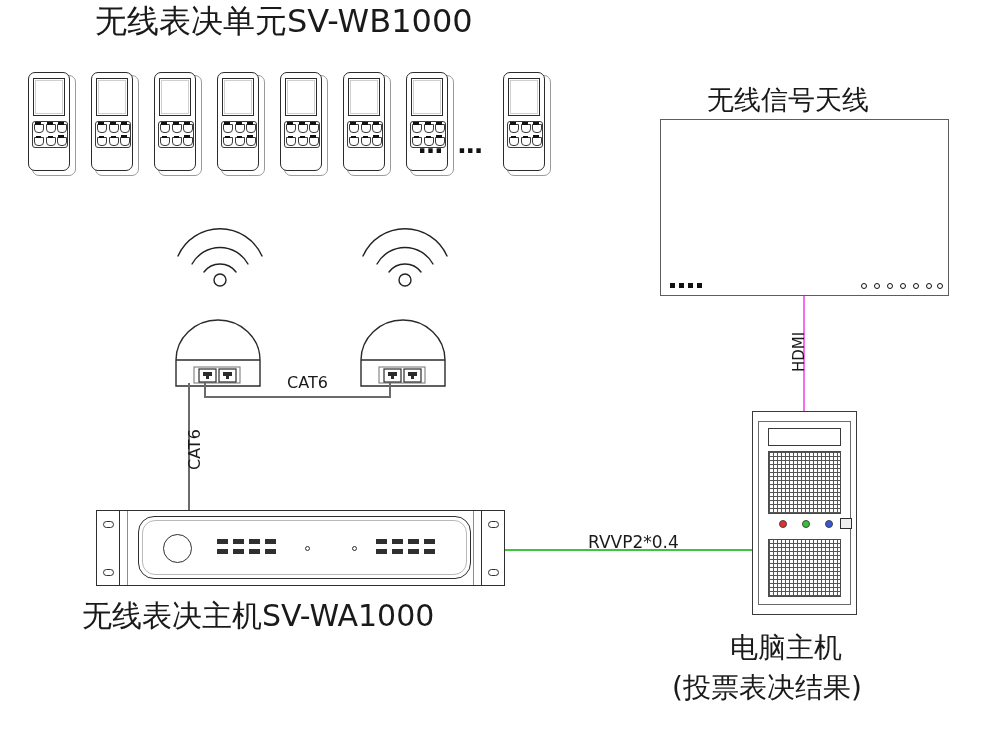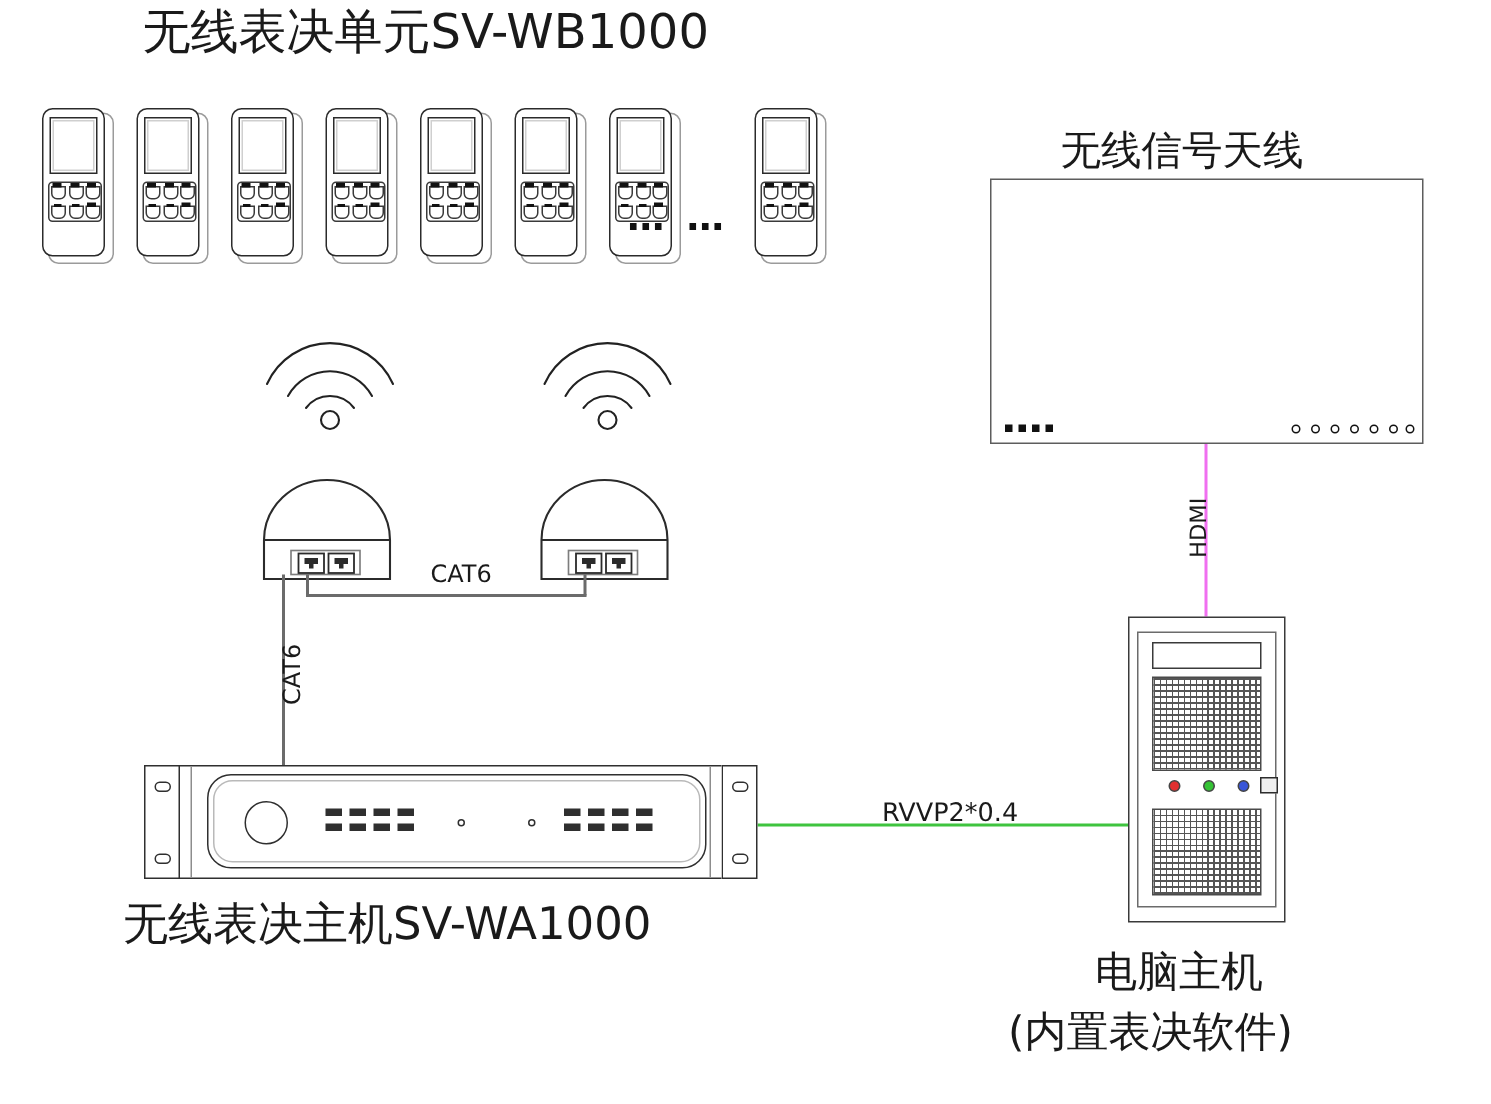--- a/index.html
+++ b/index.html
@@ -163,21 +163,21 @@
 <div class="lbl" id="title-display">无线信号天线</div>
 
 <div class="lbl" id="title-antenna">
   <br>
 </div>
 
 <div class="lbl" id="title-mainunit">无线表决主机SV-WA1000</div>
 
 <div class="lbl" id="title-pc">
   <span>电脑主机</span>
-  <span class="l2">(内置表决软件)</span>
+  <span class="l2">(投票表决结果)</span>
 </div>
 
 <div id="voting-units-row">
   <div class="vunit" style="left:28px;top:72px">
     <div class="shadow"></div>
     <div class="body">
       <div class="screen"></div>
       <div class="keypad">
         <div class="key k0"></div>
         <div class="key k1"></div>

